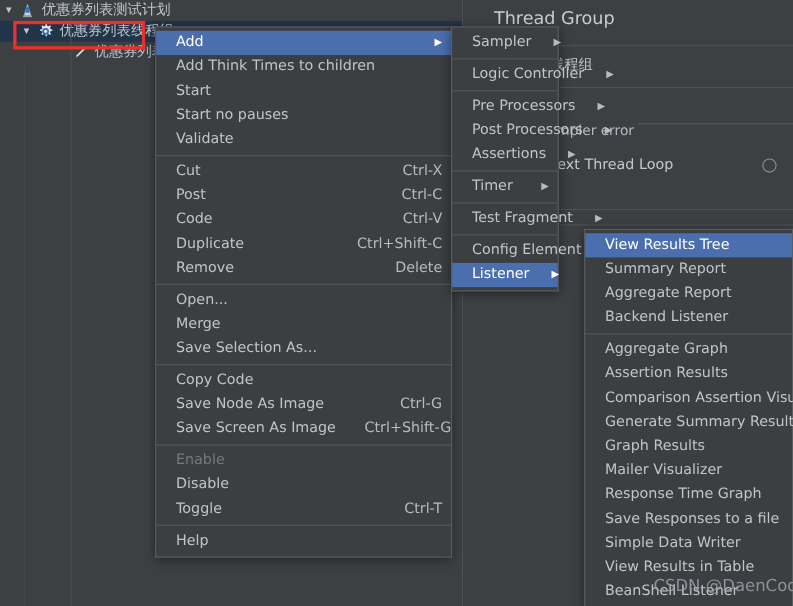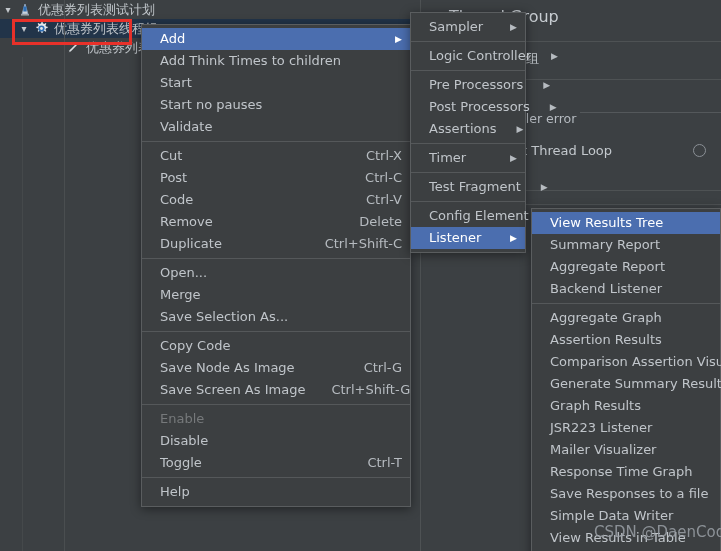--- a/index.html
+++ b/index.html
@@ -64,21 +64,21 @@
       padding:0 8px 0 18px;font-size:13px;color:#c0c5ca;white-space:nowrap;cursor:default;}
   .mi.sel{background:#4b6eaf;color:#ffffff;}
   .mi.disabled{color:#76797b;}
   .mi .mlabel{flex:0 0 auto;}
   .mi .accel{margin-left:auto;padding-left:26px;color:#b6bbc0;font-size:13px;text-align:right;}
   .mi .arrow{margin-left:auto;padding-left:20px;font-size:9px;color:#b6bbc0;line-height:22px;}
   .mi.sel .arrow{color:#ffffff;}
   .msep{height:1px;background:#55585a;margin:3px 0;}
 
   #menu1{left:141px;top:24px;width:270px;}
-  #menu2{left:410px;top:12px;width:116px;}
+  #menu2{left:410px;top:24px;width:98px;}
   #menu3{left:531px;top:208px;width:190px;}
   #menu3 .mi{}
 
   
   #watermark{position:absolute;left:594px;top:523px;font-size:15px;color:#9aa0a6;
              opacity:.85;z-index:80;white-space:nowrap;font-family:"DejaVu Sans","Liberation Sans",sans-serif;}
 </style>
 </head>
 <body>
 
@@ -191,26 +191,26 @@
       </div>
       <div class="mi">
         <span class="mlabel">Post</span>
         <span class="accel">Ctrl-C</span>
       </div>
       <div class="mi">
         <span class="mlabel">Code</span>
         <span class="accel">Ctrl-V</span>
       </div>
       <div class="mi">
+        <span class="mlabel">Duplicate</span>
+        <span class="accel">Ctrl+Shift-C</span>
+      </div>
+      <div class="mi">
         <span class="mlabel">Remove</span>
         <span class="accel">Delete</span>
-      </div>
-      <div class="mi">
-        <span class="mlabel">Duplicate</span>
-        <span class="accel">Ctrl+Shift-C</span>
       </div>
       <div class="msep"></div>
       <div class="mi">
         <span class="mlabel">Open...</span>
       </div>
       <div class="mi">
         <span class="mlabel">Merge</span>
       </div>
       <div class="mi">
         <span class="mlabel">Save Selection As...</span>
@@ -311,23 +311,20 @@
       <div class="mi">
         <span class="mlabel">Comparison Assertion Visualizer</span>
       </div>
       <div class="mi">
         <span class="mlabel">Generate Summary Results</span>
       </div>
       <div class="mi">
         <span class="mlabel">Graph Results</span>
       </div>
       <div class="mi">
-        <span class="mlabel">JSR223 Listener</span>
-      </div>
-      <div class="mi">
         <span class="mlabel">Mailer Visualizer</span>
       </div>
       <div class="mi">
         <span class="mlabel">Response Time Graph</span>
       </div>
       <div class="mi">
         <span class="mlabel">Save Responses to a file</span>
       </div>
       <div class="mi">
         <span class="mlabel">Simple Data Writer</span>

